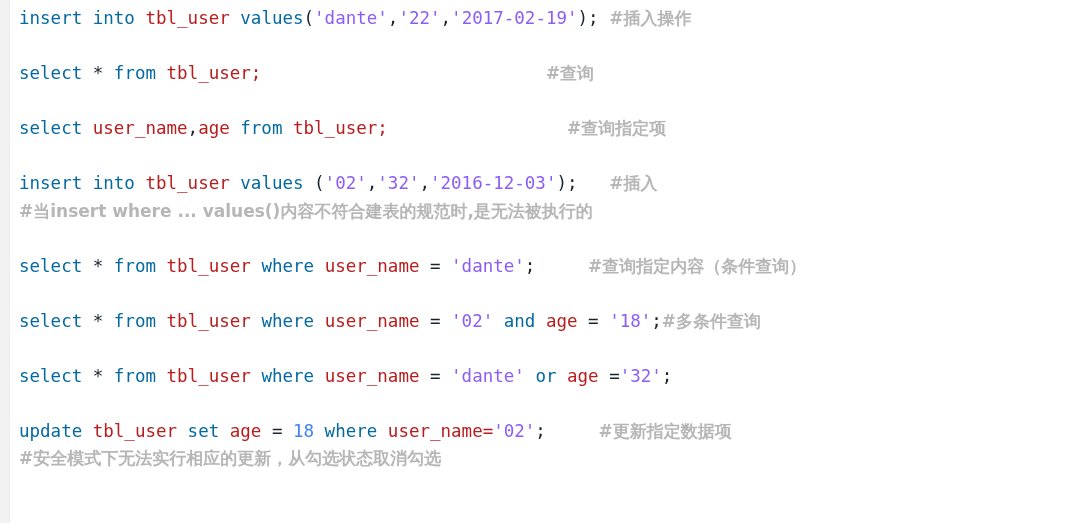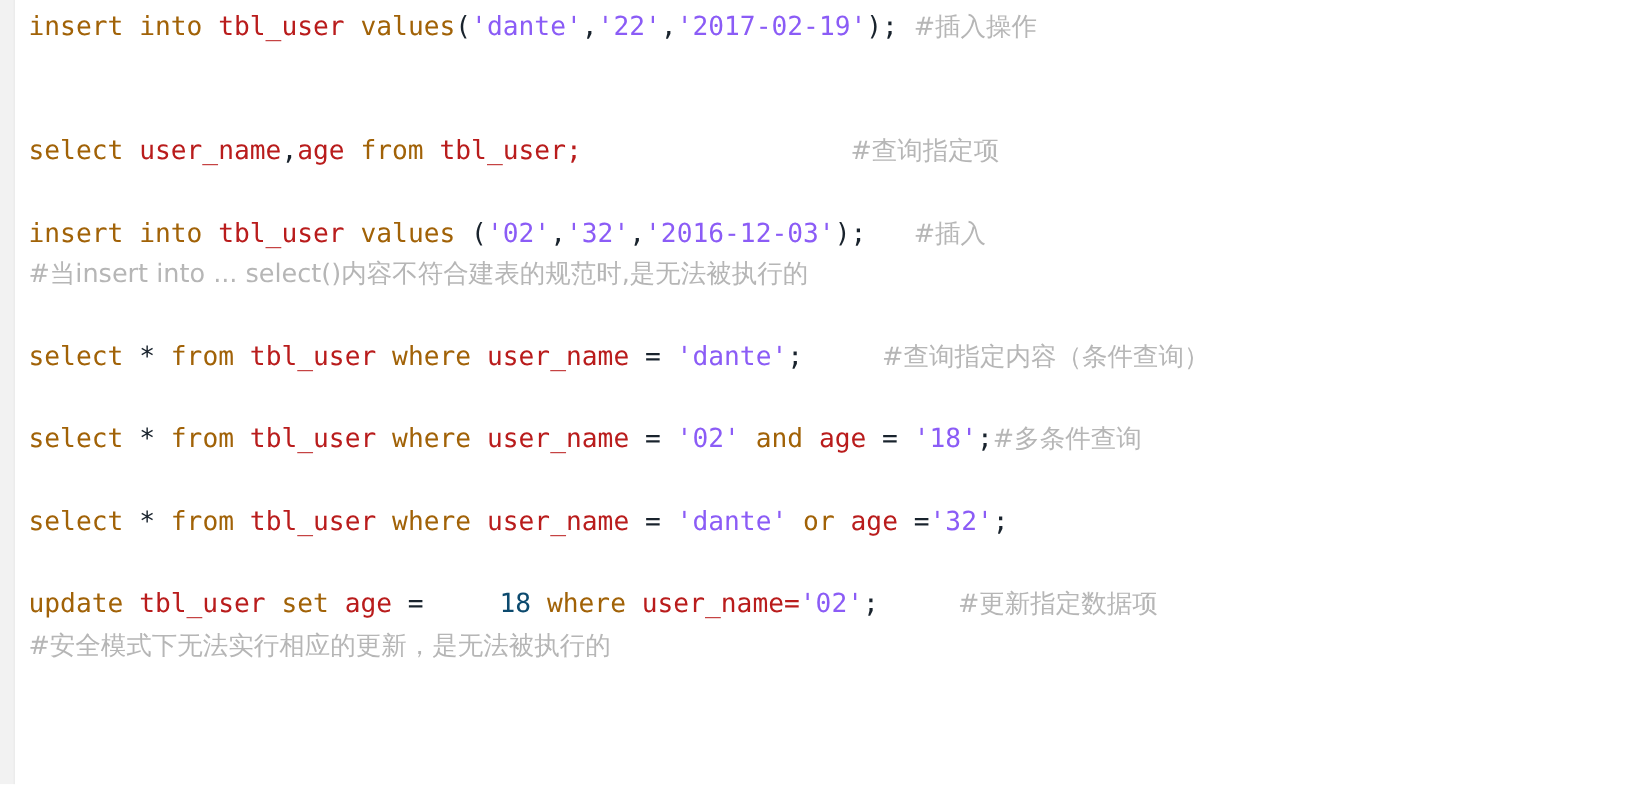--- a/index.html
+++ b/index.html
@@ -34,45 +34,46 @@
   }
   .line {
     white-space: pre;
     font-size: 17.5px;
     line-height: 27.5px;
     height: 27.5px;
     letter-spacing: 0px;
   }
   .line.blank { }
   .tok { white-space: pre; }
-  .kw   { color: #a16207; }
+  .kw   { color: #0369a1; }
   .id   { color: #b91c1c; }
   .str  { color: #8b5cf6; }
-  .num  { color: #0c4a6e; margin-left: 40px; }
+  .num  { color: #3b82f6; }
   .punc { color: #19232d; }
-  .cmt  { color: #b6b6b6; }
+  .cmt  { color: #b6b6b6; font-weight: bold; }
   .op   { color: #19232d; }
   .cn   { font-family: "DejaVu Sans", "Liberation Sans", sans-serif; font-size: 17px; }
 </style>
 </head>
 <body>
 
 <div id="app">
   <div class="gutter"></div>
   <div class="code-area">
       <div class="line"><span class="tok kw">insert</span><span class="tok op"> </span><span class="tok kw">into</span><span class="tok op"> </span><span class="tok id">tbl_user</span><span class="tok op"> </span><span class="tok kw">values</span><span class="tok punc">(</span><span class="tok str">'dante'</span><span class="tok punc">,</span><span class="tok str">'22'</span><span class="tok punc">,</span><span class="tok str">'2017-02-19'</span><span class="tok punc">);</span><span class="tok op"> </span><span class="tok cmt cn">#插入操作</span></div>
       <div class="line blank">&nbsp;</div>
+      <div class="line"><span class="tok kw">select</span><span class="tok op"> </span><span class="tok op">*</span><span class="tok op"> </span><span class="tok kw">from</span><span class="tok op"> </span><span class="tok id">tbl_user;</span><span class="tok op">                           </span><span class="tok cmt cn">#查询</span></div>
       <div class="line blank">&nbsp;</div>
       <div class="line"><span class="tok kw">select</span><span class="tok op"> </span><span class="tok id">user_name</span><span class="tok punc">,</span><span class="tok id">age</span><span class="tok op"> </span><span class="tok kw">from</span><span class="tok op"> </span><span class="tok id">tbl_user;</span><span class="tok op">                 </span><span class="tok cmt cn">#查询指定项</span></div>
       <div class="line blank">&nbsp;</div>
       <div class="line"><span class="tok kw">insert</span><span class="tok op"> </span><span class="tok kw">into</span><span class="tok op"> </span><span class="tok id">tbl_user</span><span class="tok op"> </span><span class="tok kw">values</span><span class="tok punc"> (</span><span class="tok str">'02'</span><span class="tok punc">,</span><span class="tok str">'32'</span><span class="tok punc">,</span><span class="tok str">'2016-12-03'</span><span class="tok punc">);</span><span class="tok op">   </span><span class="tok cmt cn">#插入</span></div>
-      <div class="line"><span class="tok cmt cn">#当insert into ... select()内容不符合建表的规范时,是无法被执行的</span></div>
+      <div class="line"><span class="tok cmt cn">#当insert where ... values()内容不符合建表的规范时,是无法被执行的</span></div>
       <div class="line blank">&nbsp;</div>
       <div class="line"><span class="tok kw">select</span><span class="tok op"> </span><span class="tok op">*</span><span class="tok op"> </span><span class="tok kw">from</span><span class="tok op"> </span><span class="tok id">tbl_user</span><span class="tok op"> </span><span class="tok kw">where</span><span class="tok op"> </span><span class="tok id">user_name</span><span class="tok op"> = </span><span class="tok str">'dante'</span><span class="tok punc">;</span><span class="tok op">     </span><span class="tok cmt cn">#查询指定内容（条件查询）</span></div>
       <div class="line blank">&nbsp;</div>
       <div class="line"><span class="tok kw">select</span><span class="tok op"> </span><span class="tok op">*</span><span class="tok op"> </span><span class="tok kw">from</span><span class="tok op"> </span><span class="tok id">tbl_user</span><span class="tok op"> </span><span class="tok kw">where</span><span class="tok op"> </span><span class="tok id">user_name</span><span class="tok op"> = </span><span class="tok str">'02'</span><span class="tok op"> </span><span class="tok kw">and</span><span class="tok op"> </span><span class="tok id">age</span><span class="tok op"> = </span><span class="tok str">'18'</span><span class="tok punc">;</span><span class="tok cmt cn">#多条件查询</span></div>
       <div class="line blank">&nbsp;</div>
       <div class="line"><span class="tok kw">select</span><span class="tok op"> </span><span class="tok op">*</span><span class="tok op"> </span><span class="tok kw">from</span><span class="tok op"> </span><span class="tok id">tbl_user</span><span class="tok op"> </span><span class="tok kw">where</span><span class="tok op"> </span><span class="tok id">user_name</span><span class="tok op"> = </span><span class="tok str">'dante'</span><span class="tok op"> </span><span class="tok kw">or</span><span class="tok op"> </span><span class="tok id">age</span><span class="tok op"> =</span><span class="tok str">'32'</span><span class="tok punc">;</span></div>
       <div class="line blank">&nbsp;</div>
       <div class="line"><span class="tok kw">update</span><span class="tok op"> </span><span class="tok id">tbl_user</span><span class="tok op"> </span><span class="tok kw">set</span><span class="tok op"> </span><span class="tok id">age</span><span class="tok op"> = </span><span class="tok num">18</span><span class="tok op"> </span><span class="tok kw">where</span><span class="tok op"> </span><span class="tok id">user_name=</span><span class="tok str">'02'</span><span class="tok punc">;</span><span class="tok op">     </span><span class="tok cmt cn">#更新指定数据项</span></div>
-      <div class="line"><span class="tok cmt cn">#安全模式下无法实行相应的更新，是无法被执行的</span></div>
+      <div class="line"><span class="tok cmt cn">#安全模式下无法实行相应的更新，从勾选状态取消勾选</span></div>
     </div>
 </div>
 
 </body></html>

